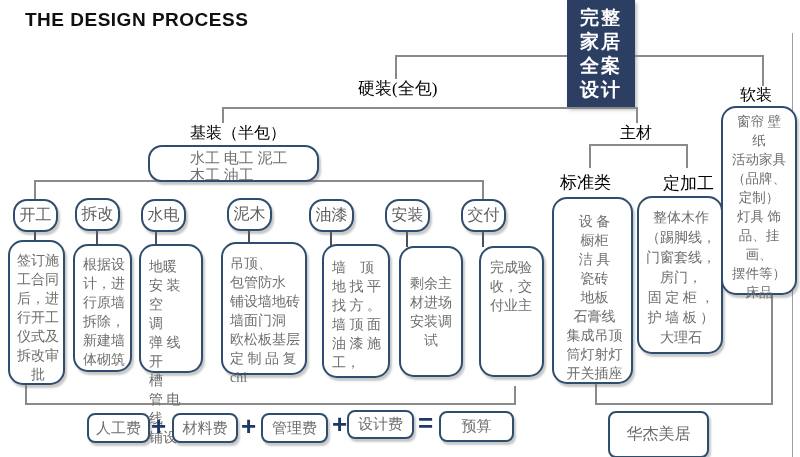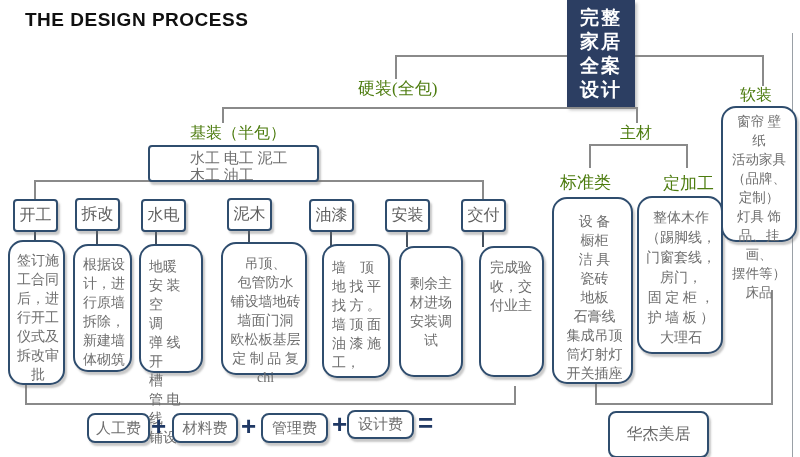--- a/index.html
+++ b/index.html
@@ -4,22 +4,22 @@
 <style>
   html,body{margin:0;padding:0;background:#fff;}
   .stage{position:relative;width:800px;height:457px;background:#ffffff;overflow:hidden;
          font-family:"Liberation Serif","DejaVu Serif",serif;}
   .title{position:absolute;left:25px;top:9px;font-family:"Liberation Sans","DejaVu Sans",sans-serif;
          font-weight:bold;font-size:19px;letter-spacing:.5px;color:#101010;}
   .root{position:absolute;left:567px;top:0;width:68px;height:107px;background:#2c3e62;
         color:#ffffff;font-weight:bold;font-size:19px;line-height:24px;text-align:center;
         padding-top:6px;letter-spacing:2px;white-space:pre-wrap;box-sizing:border-box;
         box-shadow:2px 3px 3px rgba(80,80,80,.35);}
-  .lbl{position:absolute;color:#4d7c0f;font-size:16px;white-space:nowrap;}
-  .box{position:absolute;border:2px solid #2f4d6e;border-radius:4px;background:#fff;
+  .lbl{position:absolute;color:#000000;font-size:16px;white-space:nowrap;}
+  .box{position:absolute;border:2px solid #2f4d6e;border-radius:14px;background:#fff;
        box-shadow:2px 3px 2px rgba(110,110,110,.38);box-sizing:border-box;}
   .rbox{border-radius:15px;}
   .btxt{color:#6e6e6e;font-size:14px;line-height:19px;white-space:pre-wrap;}
   .hdr{display:flex;align-items:center;justify-content:center;color:#5f5f5f;font-size:16px;}
   .hl{position:absolute;background:#8a8a8a;height:2px;}
   .vl{position:absolute;background:#8a8a8a;width:2px;}
   .stub{position:absolute;background:#47525f;width:2px;}
   .op{position:absolute;color:#1f3864;font-family:"Liberation Sans",sans-serif;
       font-weight:bold;font-size:26px;line-height:26px;}
   .fbox{position:absolute;border:2px solid #2f4d6e;border-radius:8px;background:#fff;
@@ -92,21 +92,21 @@
   <div class="box rbox" style="left:637px;top:196px;width:86px;height:158px;">
     <div class="btxt" style="padding:10px 4px 0 6px;line-height:20px;text-align:center;">整体木作
 （踢脚线，
 门窗套线，
 房门，
 固 定 柜 ，
 护 墙 板 ）
 大理石</div>
   </div>
 
-  <div class="box rbox" style="left:721px;top:106px;width:76px;height:136px;">
+  <div class="box rbox" style="left:721px;top:106px;width:76px;height:189px;">
     <div class="btxt" style="padding:4px 3px 0 3px;line-height:19px;font-size:13.5px;text-align:center;">窗帘 壁
 纸
 活动家具
 （品牌、
 定制）
 灯具 饰
 品、挂画、
 摆件等）
 床品</div>
   </div>
@@ -138,21 +138,21 @@
   </div>
   <div class="box rbox" style="left:139px;top:244px;width:64px;height:129px;">
     <div class="btxt" style="padding:11px 4px 0 8px;">地暖
 安 装 空
 调
 弹 线 开
 槽
 管 电 线
 铺设</div>
   </div>
-  <div class="box rbox" style="left:221px;top:242px;width:86px;height:133px;text-align:center;">
+  <div class="box rbox" style="left:221px;top:242px;width:86px;height:133px;">
     <div class="btxt" style="padding:10px 4px 0 7px;">吊顶、
 包管防水
 铺设墙地砖
 墙面门洞
 欧松板基层
 定 制 品 复
 chi</div>
   </div>
   <div class="box rbox" style="left:322px;top:244px;width:68px;height:134px;">
     <div class="btxt" style="padding:12px 4px 0 8px;">墙    顶
@@ -175,16 +175,17 @@
   </div>
 
   <div class="fbox" style="left:87px;top:413px;width:63px;height:30px;">人工费</div>
   <div class="op" style="left:151px;top:413px;">+</div>
   <div class="fbox" style="left:172px;top:413px;width:66px;height:30px;">材料费</div>
   <div class="op" style="left:241px;top:413px;">+</div>
   <div class="fbox" style="left:261px;top:413px;width:67px;height:30px;">管理费</div>
   <div class="op" style="left:332px;top:411px;">+</div>
   <div class="fbox" style="left:347px;top:410px;width:67px;height:29px;">设计费</div>
   <div class="op" style="left:418px;top:410px;">=</div>
+  <div class="fbox" style="left:439px;top:411px;width:75px;height:31px;">预算</div>
 
   <div class="fbox" style="left:608px;top:411px;width:101px;height:47px;font-size:16px;">华杰美居</div>
 
 </div>
 
 </body></html>

